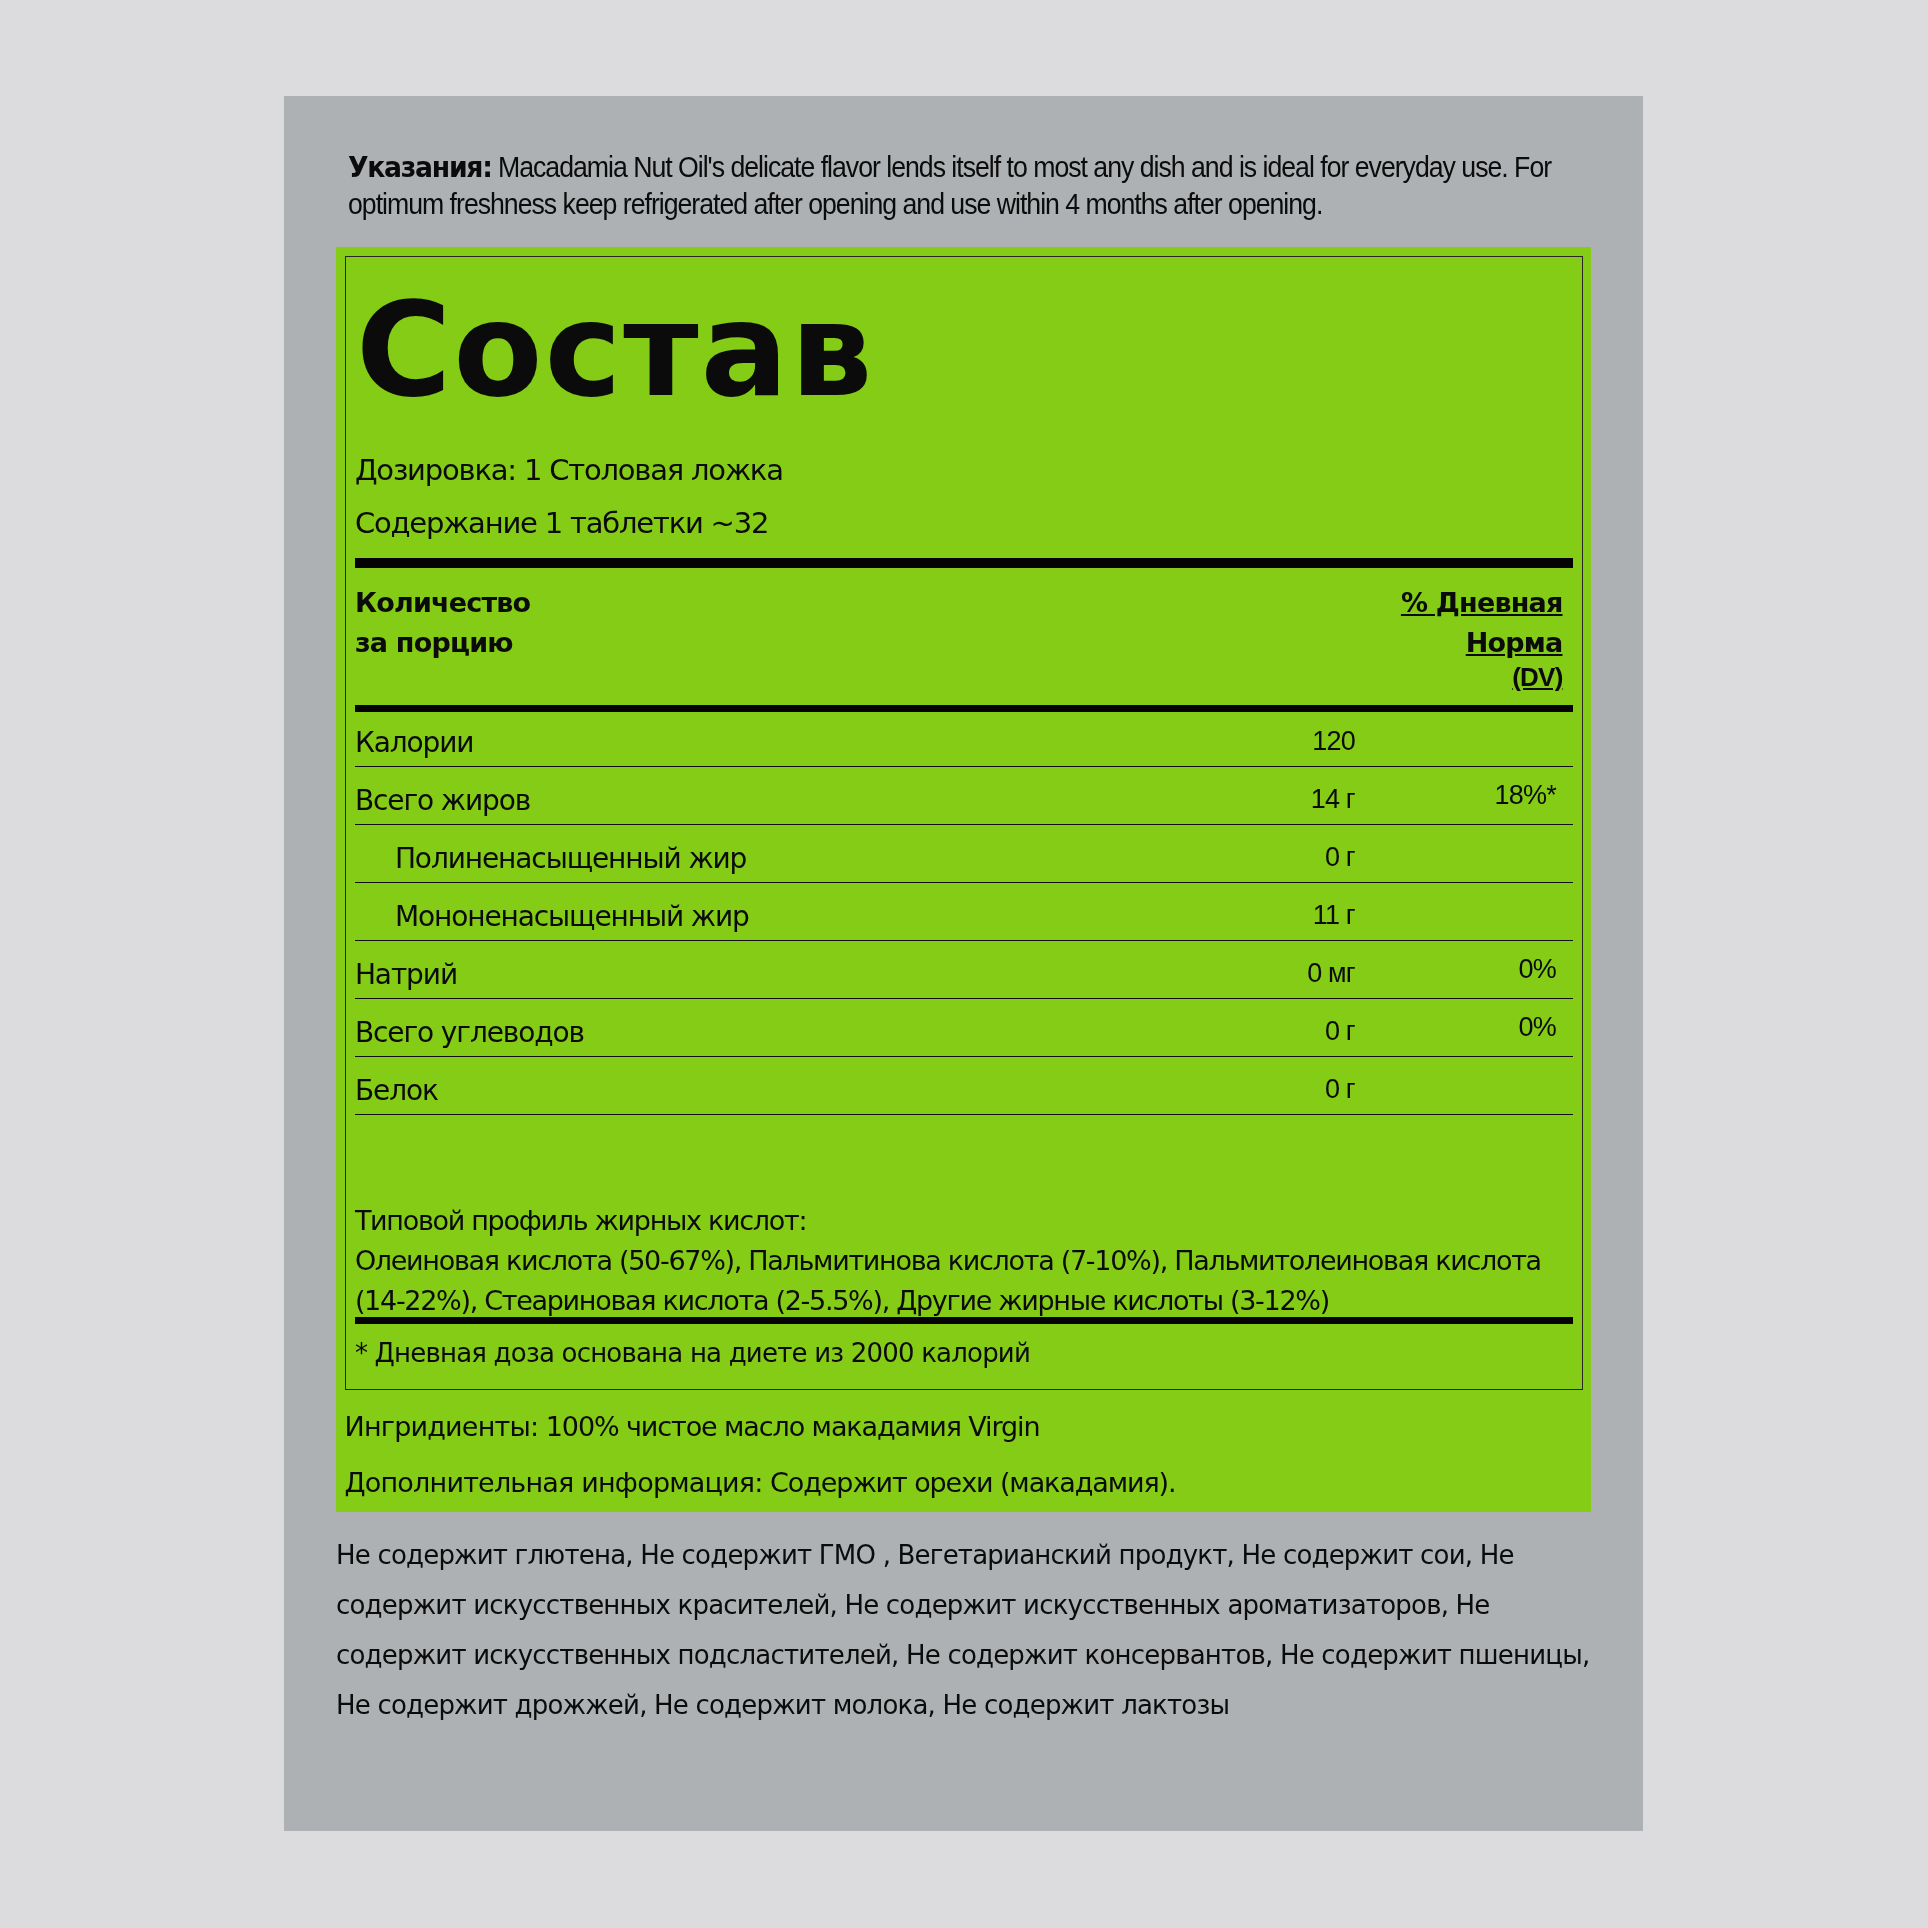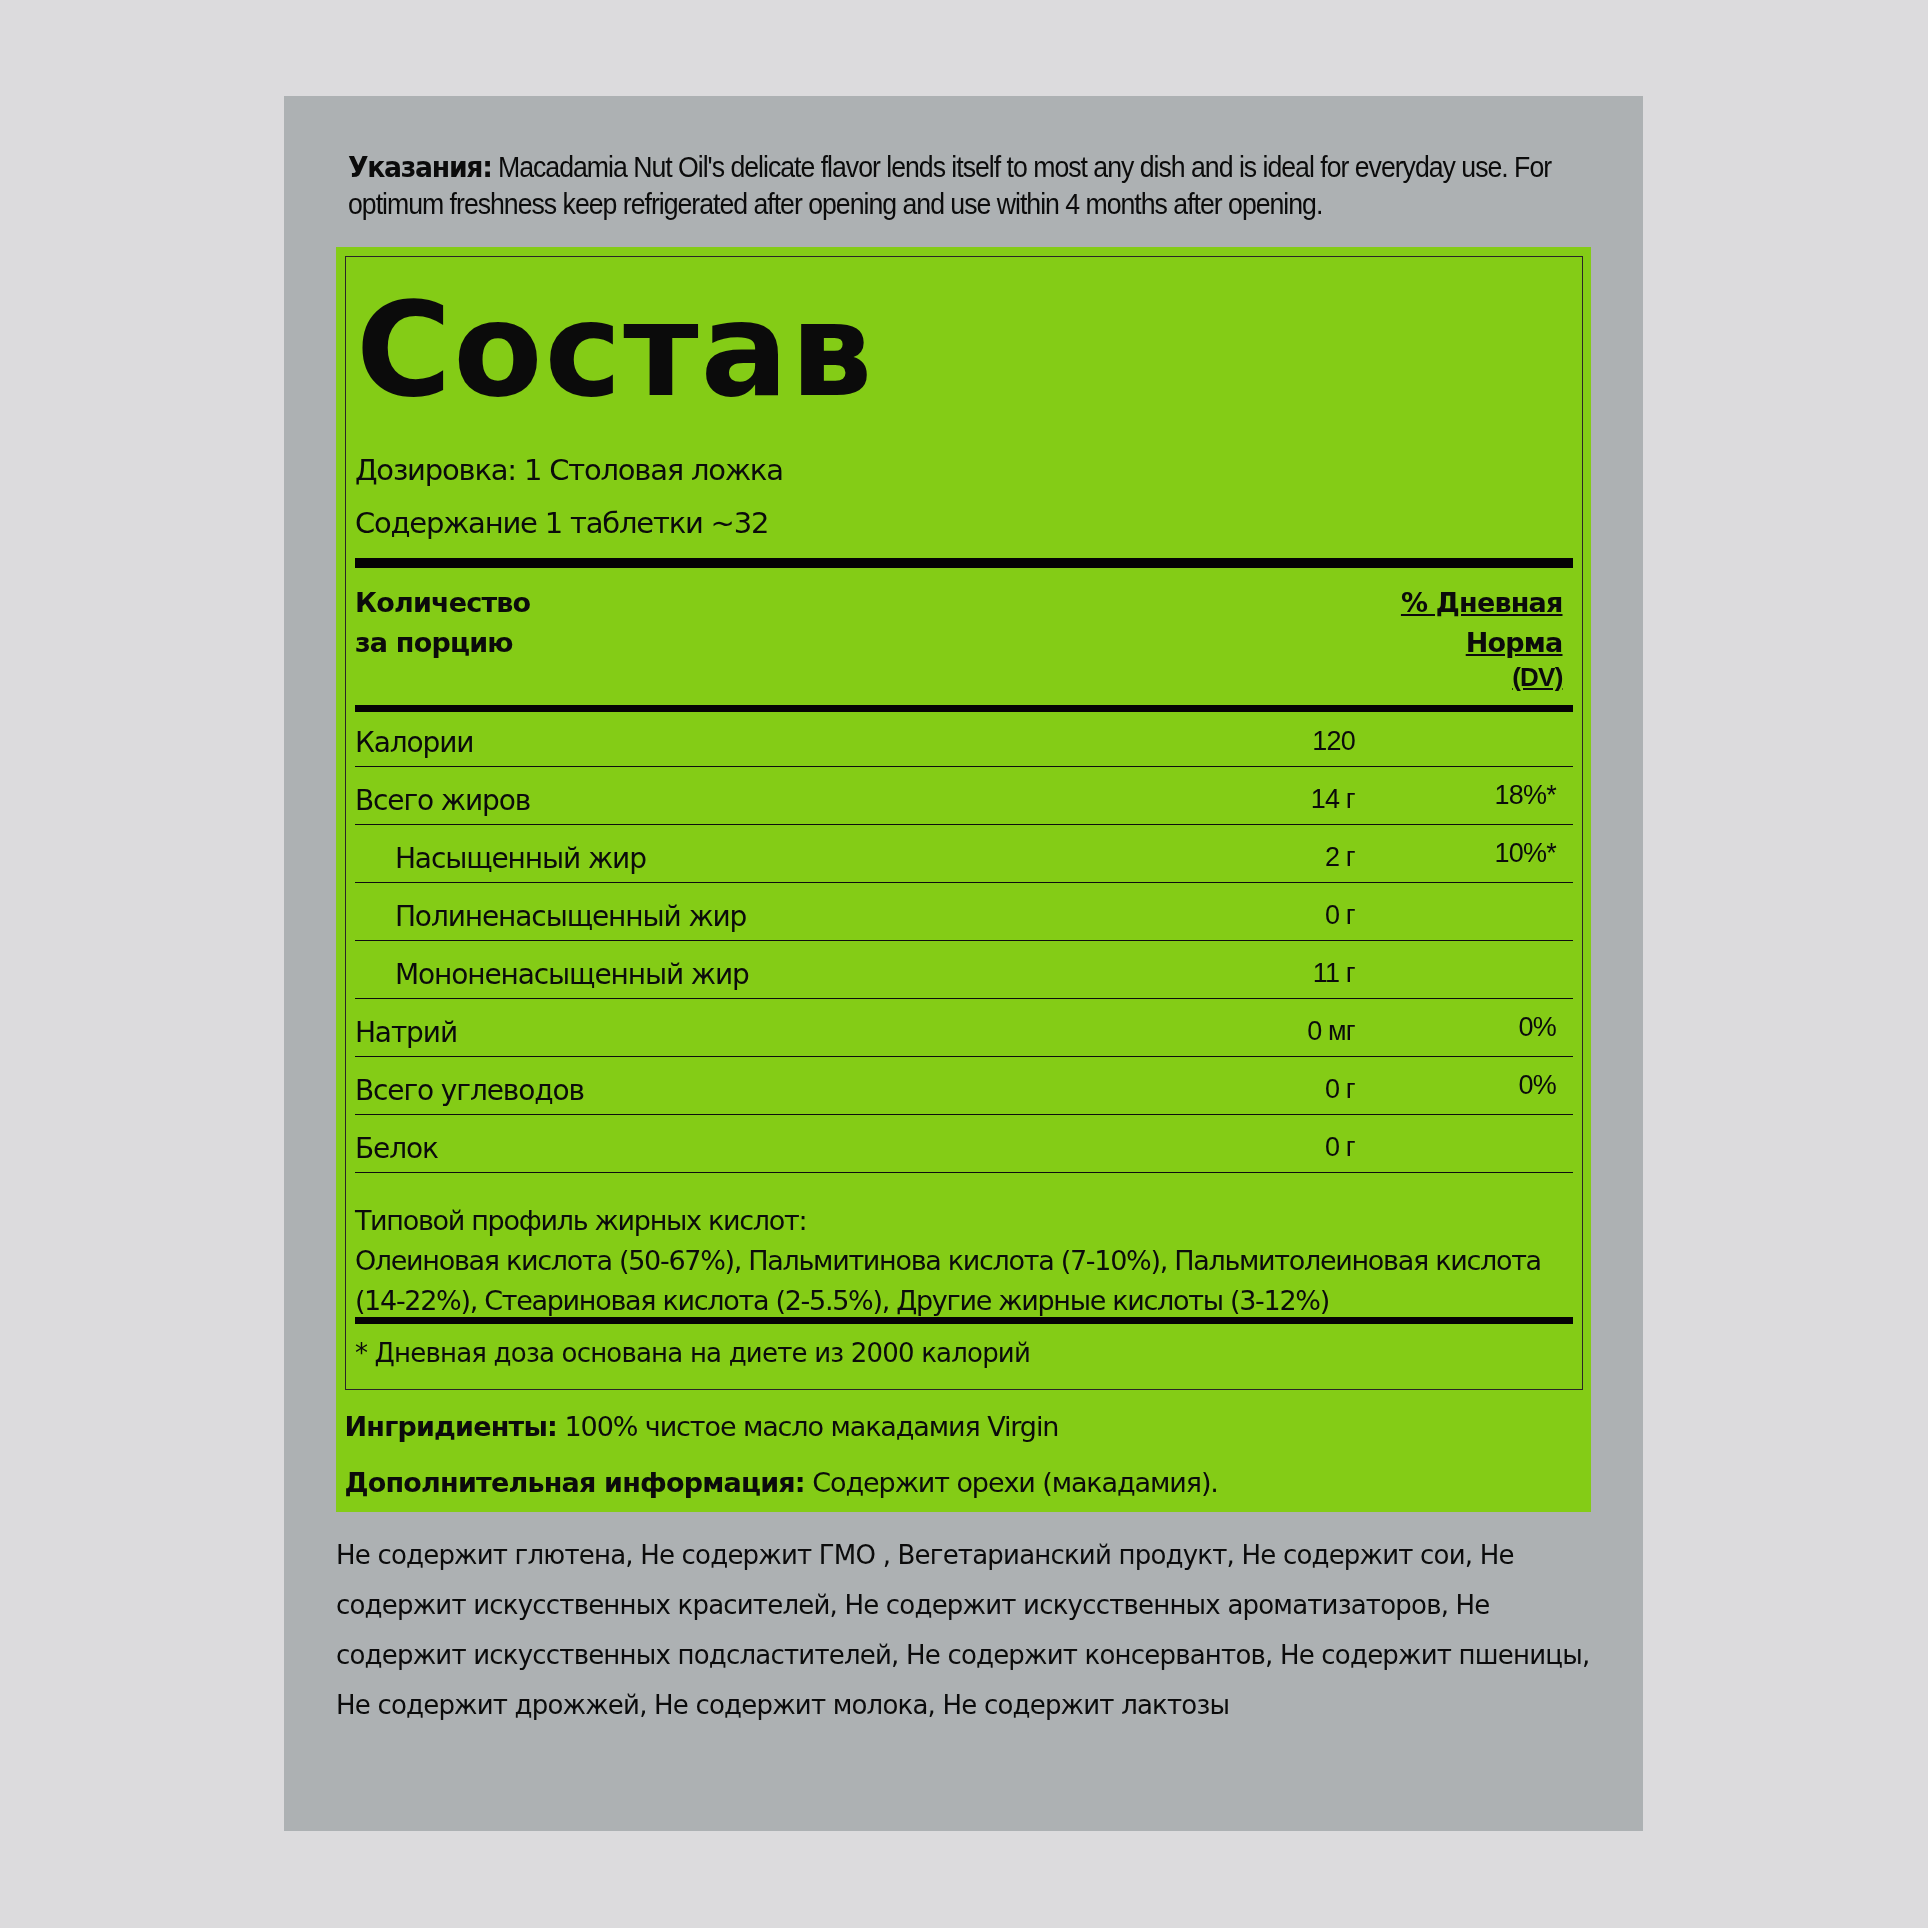--- a/index.html
+++ b/index.html
@@ -114,21 +114,21 @@
       left: 9.4px; top: 1081px;
       font-size: 26px;
       letter-spacing: -0.8px;
     }
     .ingr {
       position: absolute;
       left: 8.5px;
       font-size: 27px;
       letter-spacing: -1.1px;
     }
-    .ingr .lbl { font-weight: bold; letter-spacing: -0.8px; }
+    .ingr .lbl { font-weight: normal; letter-spacing: -0.8px; }
     .claims {
       position: absolute;
       left: 336px; top: 1530px;
       width: 1262px;
       font-size: 26px;
       line-height: 50px;
       letter-spacing: -0.8px;
       color: #0b0b0b;
     }
   </style>
@@ -164,25 +164,20 @@
     <div class="rows">
       <div class="row">
         <span class="name">Калории</span>
         <span class="amt">120</span>
         <span class="dv"></span>
       </div>
       <div class="row">
         <span class="name">Всего жиров</span>
         <span class="amt">14 г</span>
         <span class="dv">18%*</span>
-      </div>
-      <div class="row">
-        <span class="name" style="left:40px;">Насыщенный жир</span>
-        <span class="amt">2 г</span>
-        <span class="dv">10%*</span>
       </div>
       <div class="row">
         <span class="name" style="left:40px;">Полиненасыщенный жир</span>
         <span class="amt">0 г</span>
         <span class="dv"></span>
       </div>
       <div class="row">
         <span class="name" style="left:40px;">Мононенасыщенный жир</span>
         <span class="amt">11 г</span>
         <span class="dv"></span>

